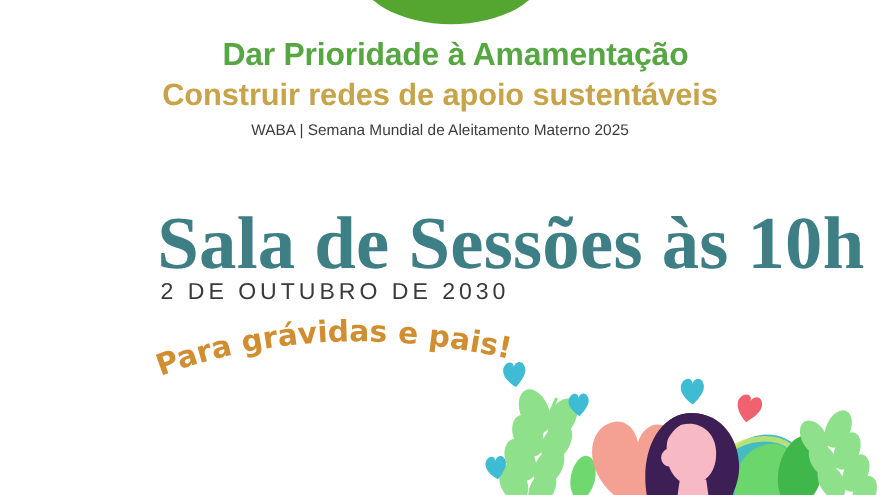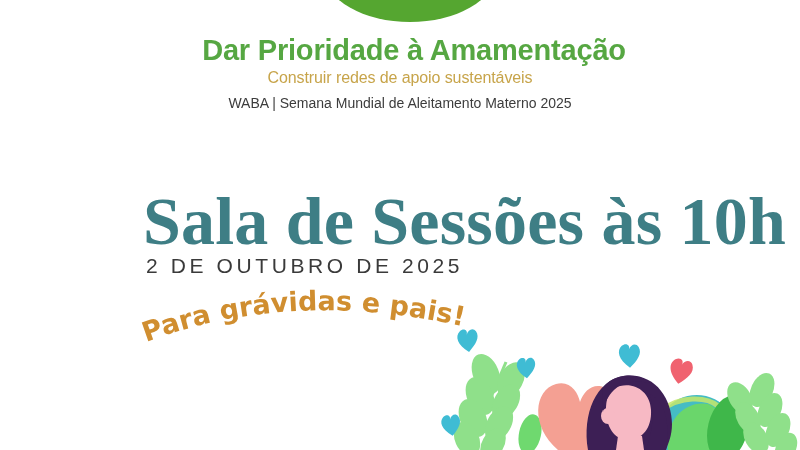--- a/index.html
+++ b/index.html
@@ -43,22 +43,22 @@
   .head-line1 {
     font-size: 29px;
     font-weight: bold;
     color: #56a742;
     letter-spacing: -0.2px;
     line-height: 1.12;
     white-space: nowrap;
     margin-left: 28px;
   }
   .head-line2 {
-    font-size: 16px;
-    font-weight: normal;
+    font-size: 28px;
+    font-weight: bold;
     color: #c7a44a;
     letter-spacing: -0.1px;
     line-height: 1.18;
     margin-top: 3px;
     white-space: nowrap;
   }
   .head-line3 {
     font-size: 14px;
     font-weight: normal;
     color: #3c3c3c;
@@ -127,21 +127,21 @@
   <div class="logo-disc"></div>
 
   <div class="head-block">
     <div class="head-line1">Dar Prioridade à Amamentação</div>
     <div class="head-line2">Construir redes de apoio sustentáveis</div>
     <div class="head-line3">WABA | Semana Mundial de Aleitamento Materno 2025</div>
   </div>
 
   <div class="main-title">Sala de Sessões às 10h</div>
 
-  <div class="date-line">2 DE OUTUBRO DE 2025</div>
+  <div class="date-line">2 DE OUTUBRO DE 2030</div>
 
   <div class="curved-text">
     <svg width="330" height="62" viewBox="0 0 330 62">
       <defs>
         <path id="arcPath" d="M 6,50 Q 150,-4 322,34" fill="none"></path>
       </defs>
       <text>
         <textPath href="#arcPath" startOffset="0">Para grávidas e pais!</textPath>
       </text>
     </svg>

